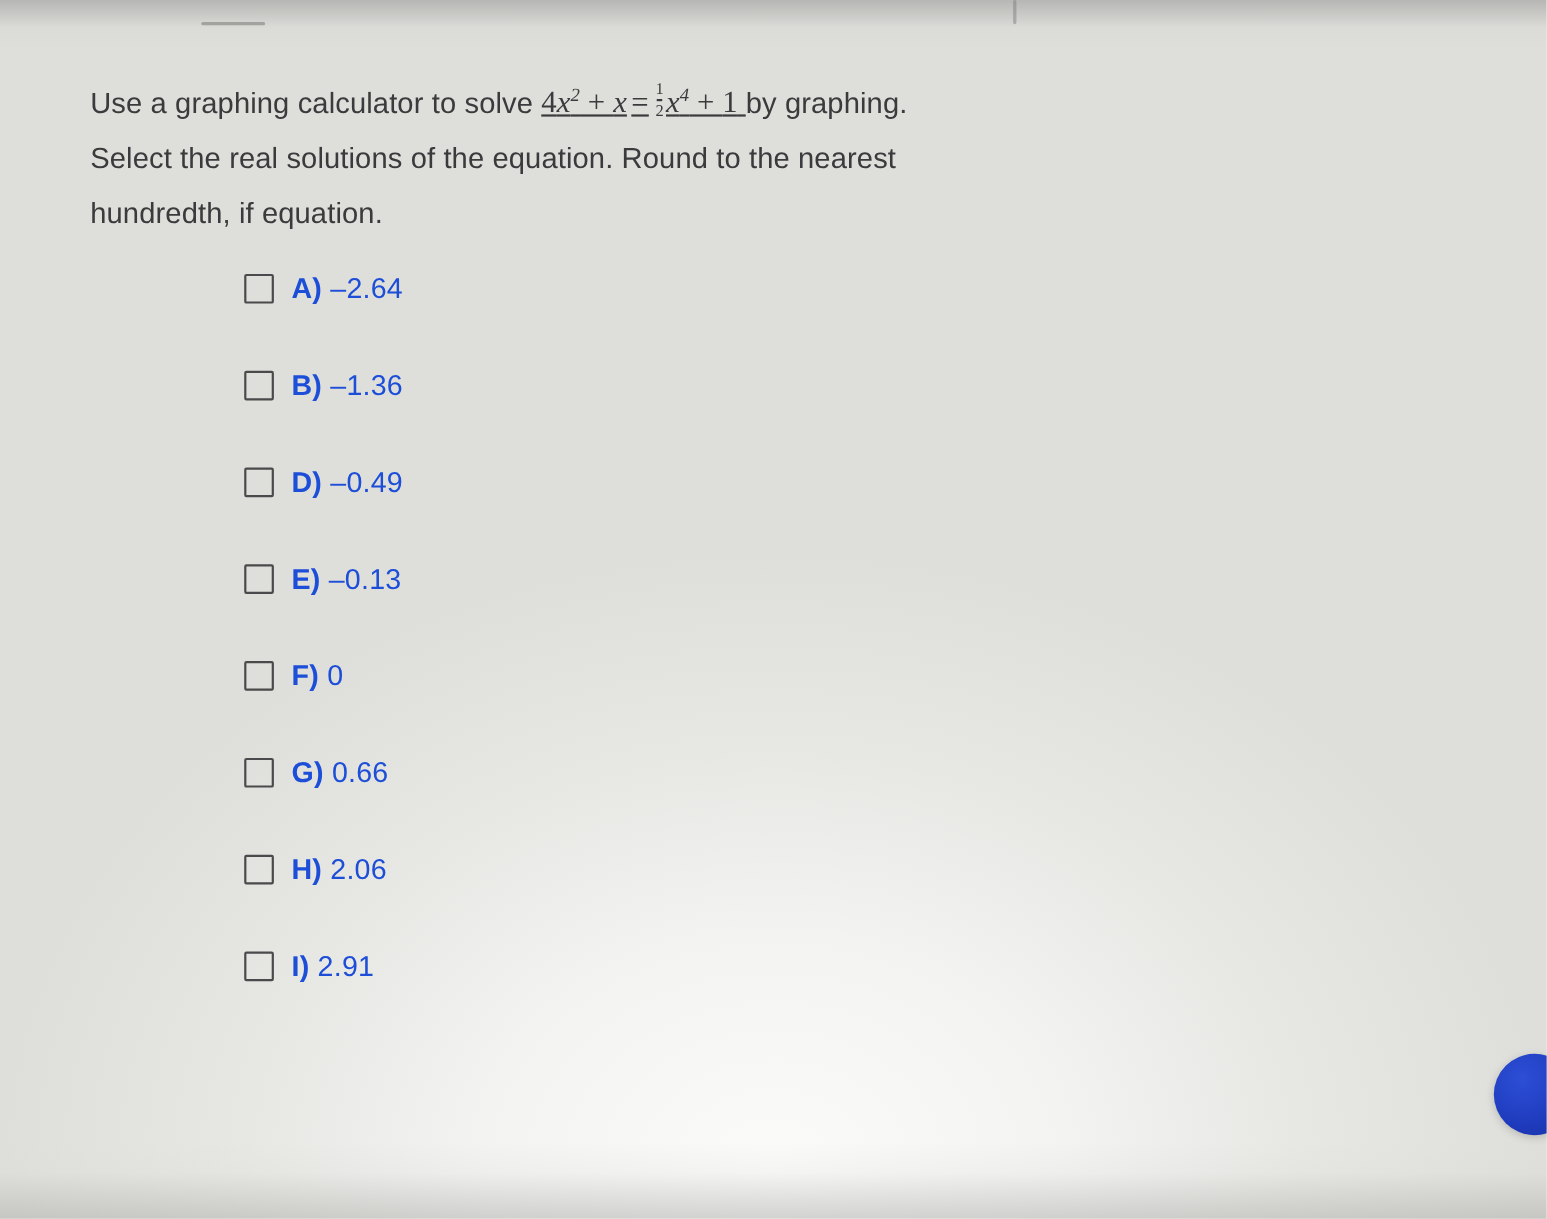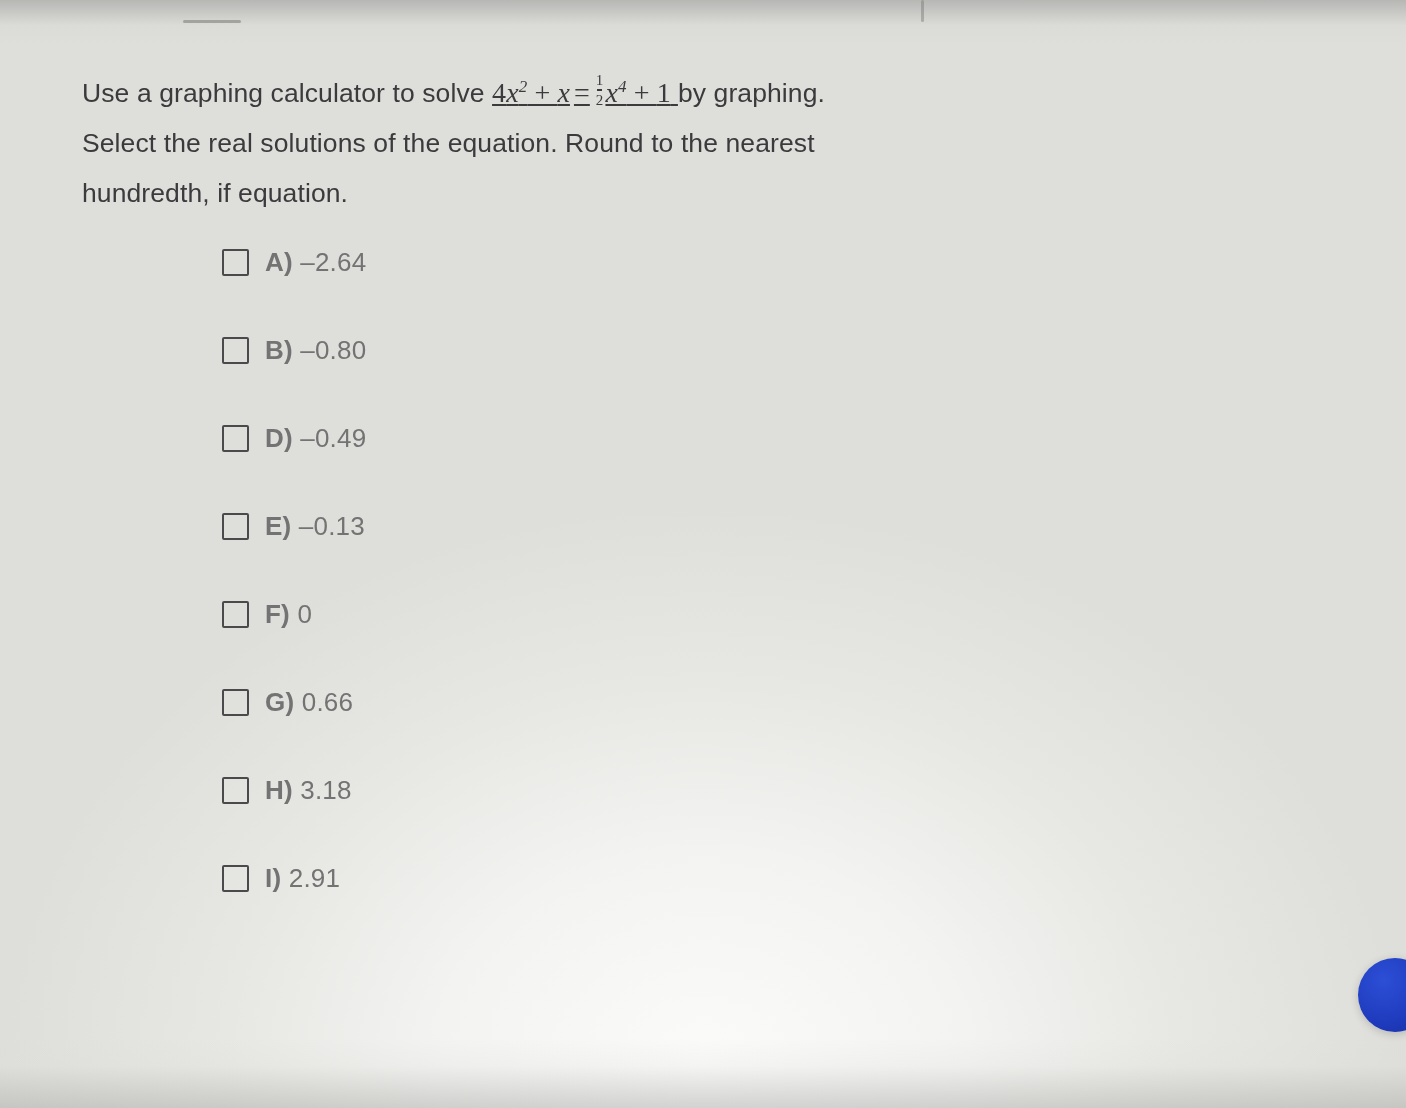--- a/index.html
+++ b/index.html
@@ -135,21 +135,21 @@
     height: 27px;
     border: 2.4px solid #4a4a4c;
     border-radius: 2px;
     background: transparent;
     flex: 0 0 auto;
     box-sizing: border-box;
   }
   .option-label {
     margin-left: 16px;
     font-size: 26px;
-    color: #737373;
+    color: #1d4ed8;
     letter-spacing: 0.2px;
     white-space: nowrap;
   }
   .option-label .lbl {
     font-weight: bold;
   }
   .option-label .val {
     font-weight: normal;
   }
 </style>
@@ -183,21 +183,21 @@
       <span class="option-label">
         <span class="lbl">A)</span>
         <span class="val">–2.64</span>
       </span>
     </div>
 
     <div class="option">
       <span class="checkbox"></span>
       <span class="option-label">
         <span class="lbl">B)</span>
-        <span class="val">–0.80</span>
+        <span class="val">–1.36</span>
       </span>
     </div>
 
 
     <div class="option">
       <span class="checkbox"></span>
       <span class="option-label">
         <span class="lbl">D)</span>
         <span class="val">–0.49</span>
       </span>
@@ -224,21 +224,21 @@
       <span class="option-label">
         <span class="lbl">G)</span>
         <span class="val">0.66</span>
       </span>
     </div>
 
     <div class="option">
       <span class="checkbox"></span>
       <span class="option-label">
         <span class="lbl">H)</span>
-        <span class="val">3.18</span>
+        <span class="val">2.06</span>
       </span>
     </div>
 
     <div class="option">
       <span class="checkbox"></span>
       <span class="option-label">
         <span class="lbl">I)</span>
         <span class="val">2.91</span>
       </span>
     </div>

